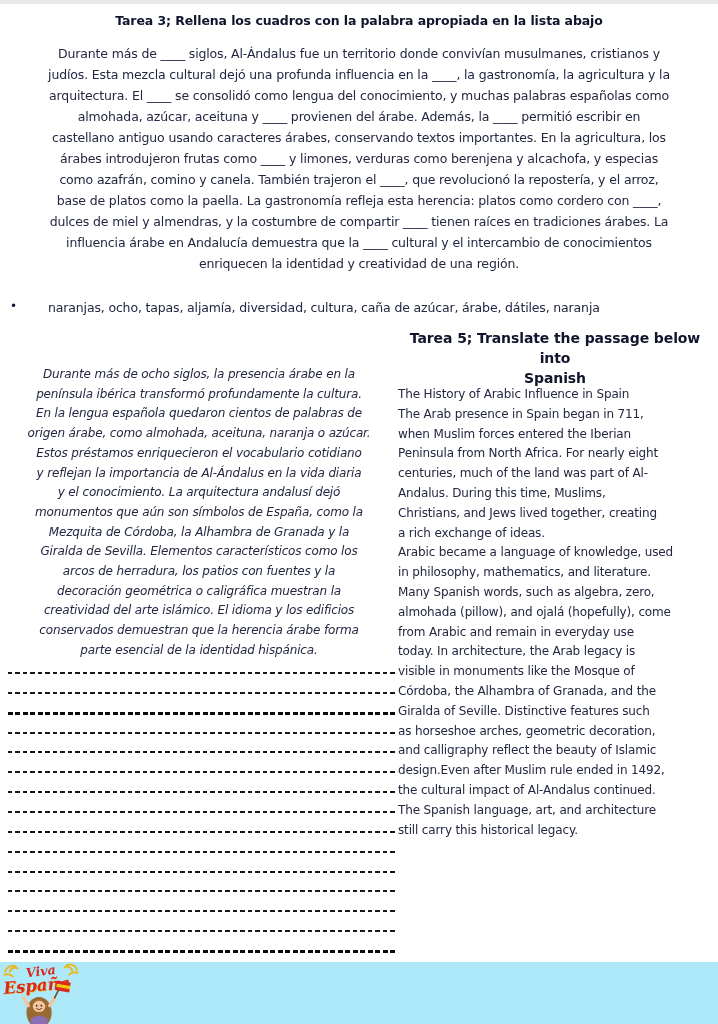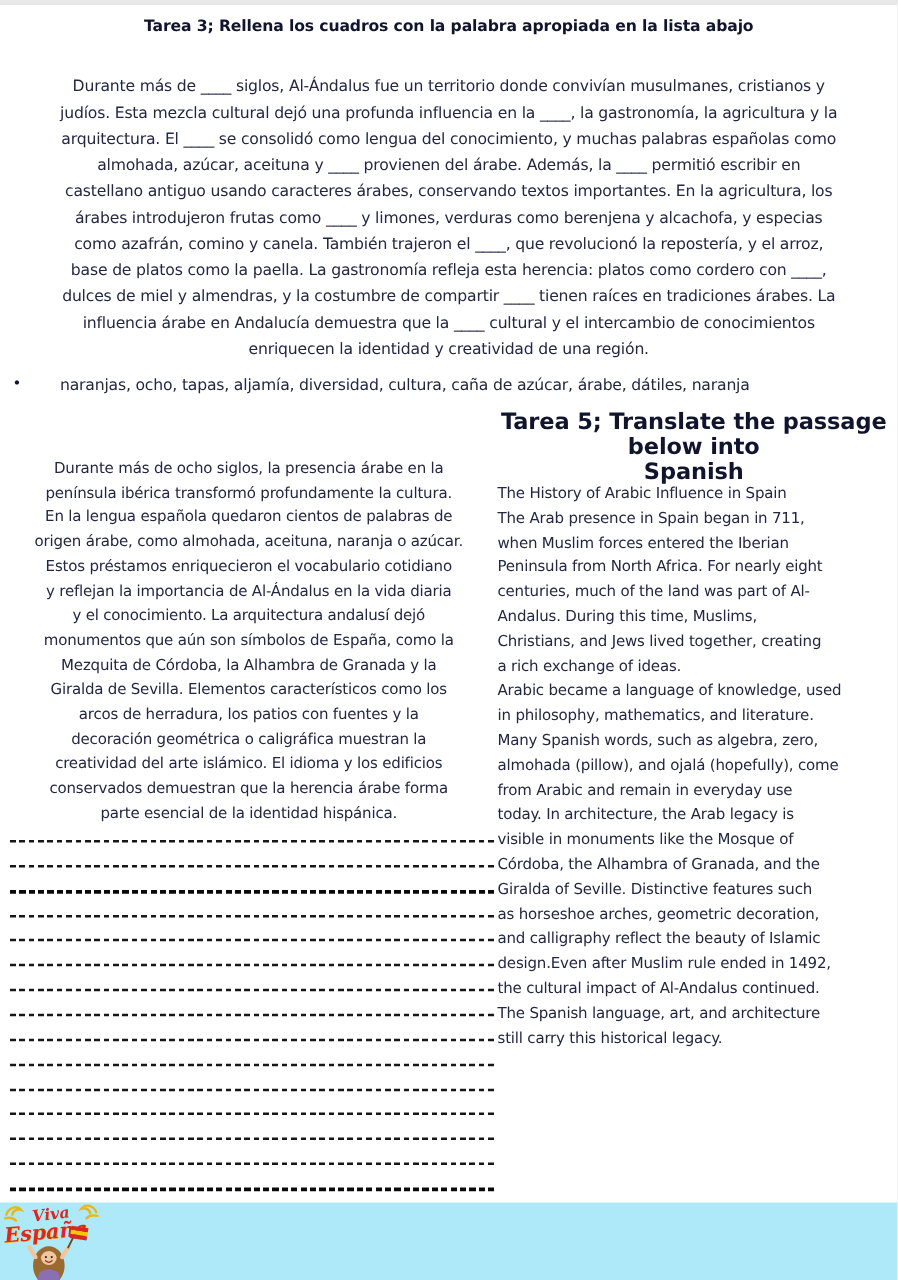--- a/index.html
+++ b/index.html
@@ -12,48 +12,48 @@
     color:#232741;
     overflow:hidden;
   }
 
   .t3-title {
     position:absolute; top:9px; left:0; width:718px;
     font-size:12.5px; font-weight:bold; color:#10142c;
     text-align:center; letter-spacing:-0.1px;
   }
   .t3-passage {
-    position:absolute; top:54px; left:4px; width:710px;
+    position:absolute; top:39px; left:4px; width:710px;
     font-size:12.5px; line-height:21px; letter-spacing:-0.15px;
     text-align:center; white-space:pre-line;
   }
   .word-bank-row { position:absolute; top:295px; left:0; width:718px; height:18px; }
   .word-bank-bullet {
     position:absolute; left:10px; top:0;
     font-size:12px; color:#10142c;
   }
   .word-bank-text {
     position:absolute; left:48px; top:1px;
     font-size:12.5px; letter-spacing:-0.15px;
   }
 
   .t4-title {
     position:absolute; top:324px; left:8px; width:382px;
     font-size:12.5px; font-weight:bold; color:#10142c;
     text-align:center; letter-spacing:-0.1px;
   }
   .t5-title {
     position:absolute; top:324px; left:398px; width:314px;
-    font-size:18px; font-weight:bold; color:#10142c;
+    font-size:14px; font-weight:bold; color:#10142c;
     text-align:center; white-space:pre-line; line-height:20px; letter-spacing:-0.1px;
   }
   .t4-passage {
     position:absolute; top:361px; left:8px; width:382px;
     font-size:12px; line-height:19.7px; letter-spacing:-0.15px;
-    text-align:center; white-space:pre-line;
+    text-align:center; white-space:pre-line;font-style:italic;
   }
   .t5-passage {
     position:absolute; top:381px; left:398px; width:314px;
     font-size:12px; line-height:19.8px; letter-spacing:-0.15px;
     white-space:pre-line;
   }
 
   .answer-lines {
     position:absolute; top:668px; left:8px; width:388px; height:292px;
   }

